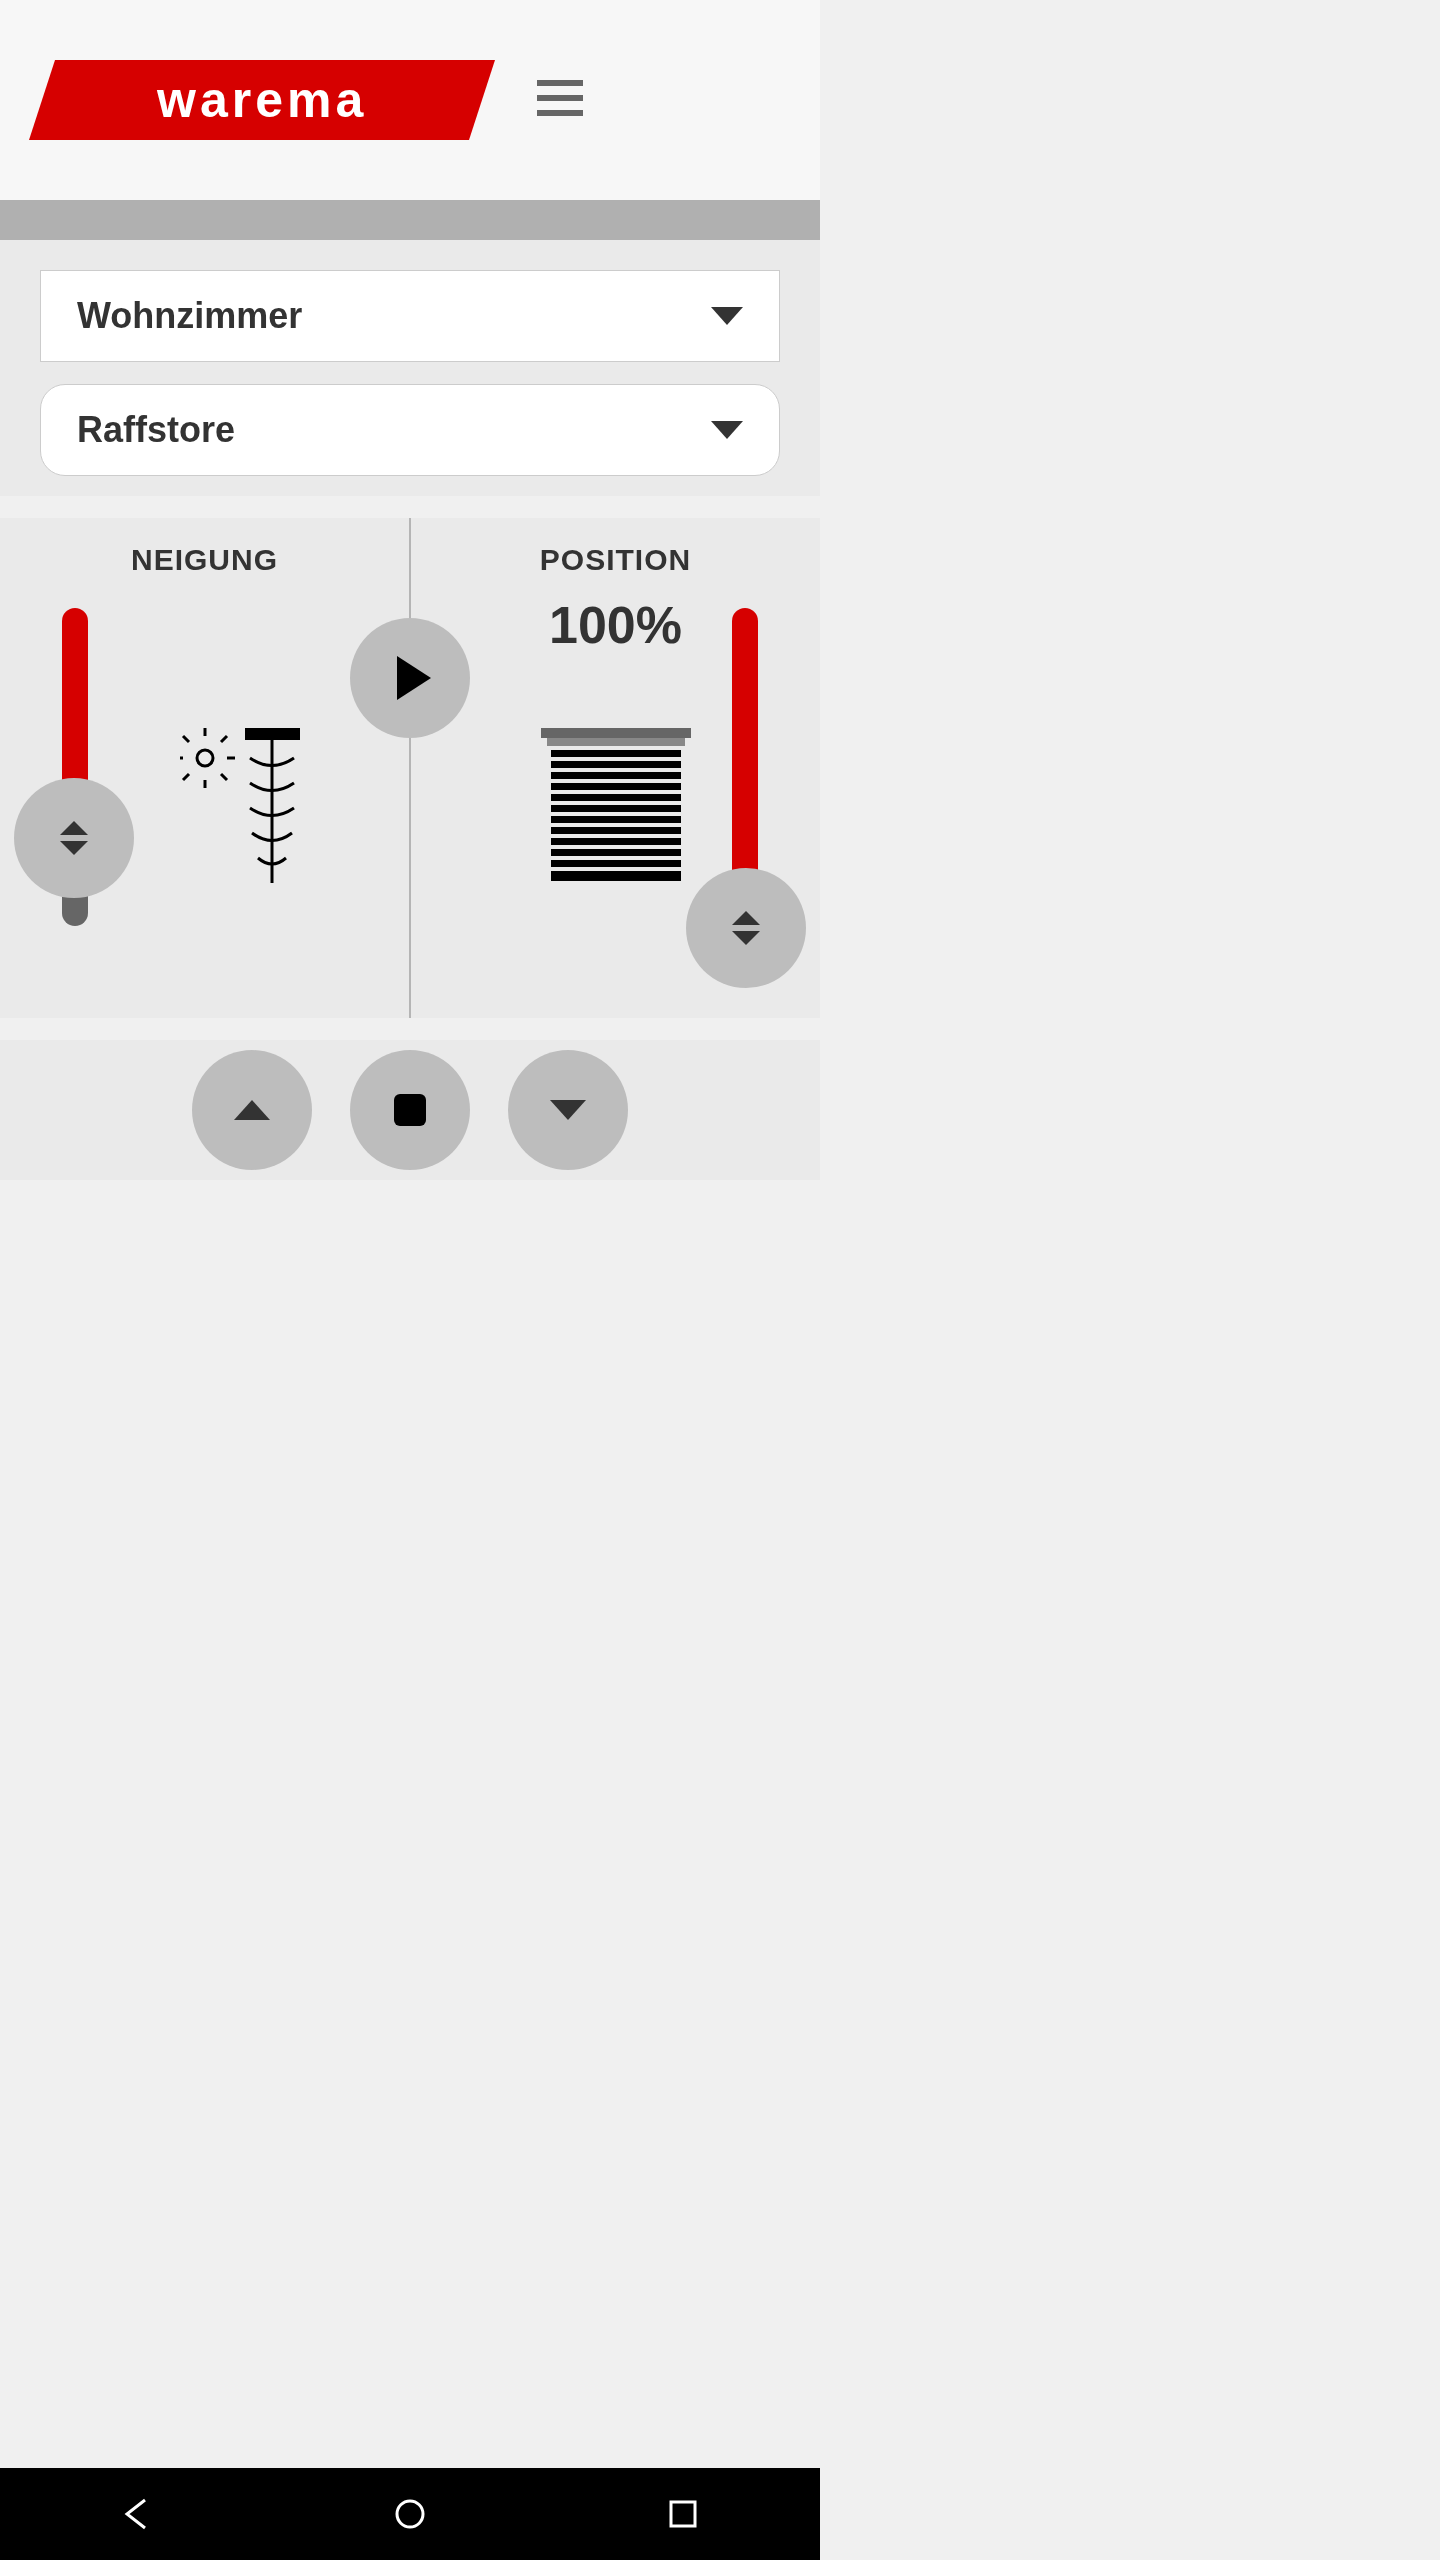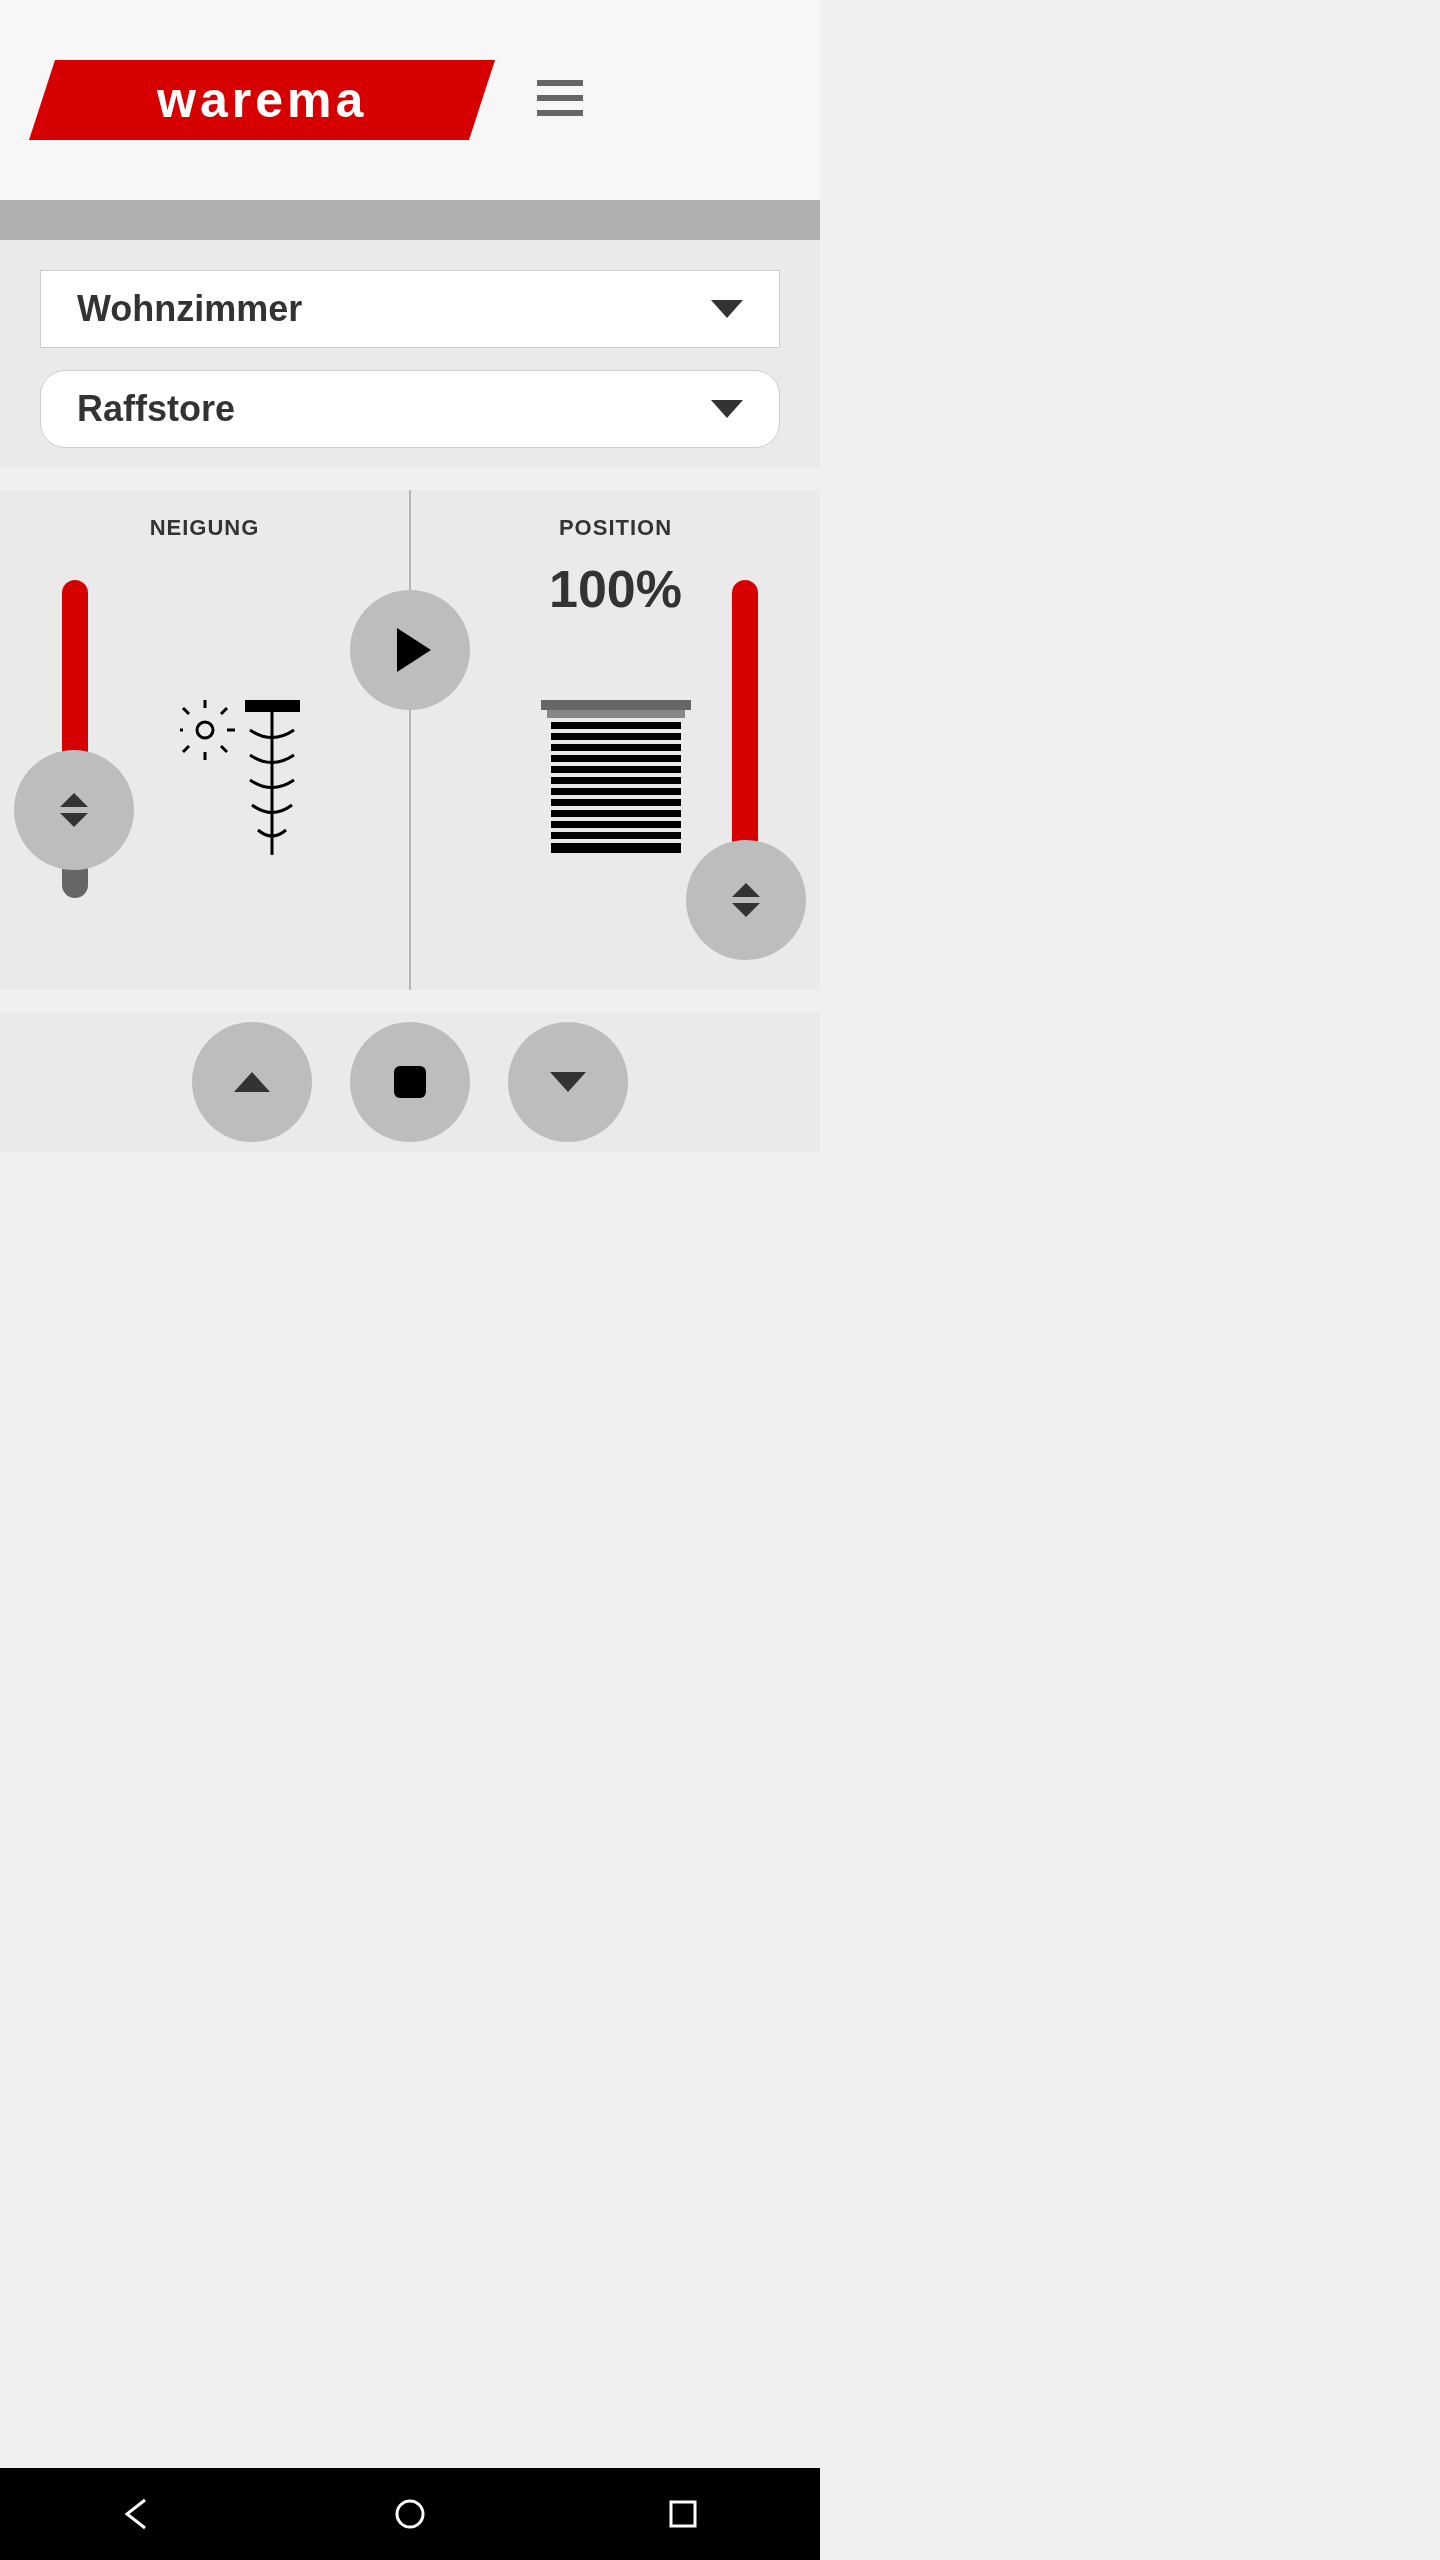--- a/index.html
+++ b/index.html
@@ -40,21 +40,21 @@
     height: 40px;
     background: #b0b0b0;
   }
   .select-area {
     background: #eaeaea;
     padding: 30px 40px 20px 40px;
   }
   .dropdown {
     background: #fff;
     border: 1px solid #ccc;
-    height: 78px;
+    height: 92px;
     display: flex;
     align-items: center;
     justify-content: space-between;
     padding: 0 36px;
     margin-bottom: 22px;
     font-size: 36px;
     font-weight: bold;
     color: #333;
   }
   .dropdown:last-child { margin-bottom: 0; border-radius: 25px; }
@@ -72,21 +72,21 @@
     position: relative;
   }
   .panel {
     flex: 1;
     padding-top: 25px;
     position: relative;
   }
   .panel-left { border-right: 2px solid #b5b5b5; }
   .panel-title {
     text-align: center;
-    font-size: 22px;
+    font-size: 30px;
     font-weight: bold;
     color: #333;
     letter-spacing: 1px;
   }
   .panel-value {
     text-align: center;
     font-size: 52px;
     font-weight: bold;
     color: #333;
     margin-top: 18px;

